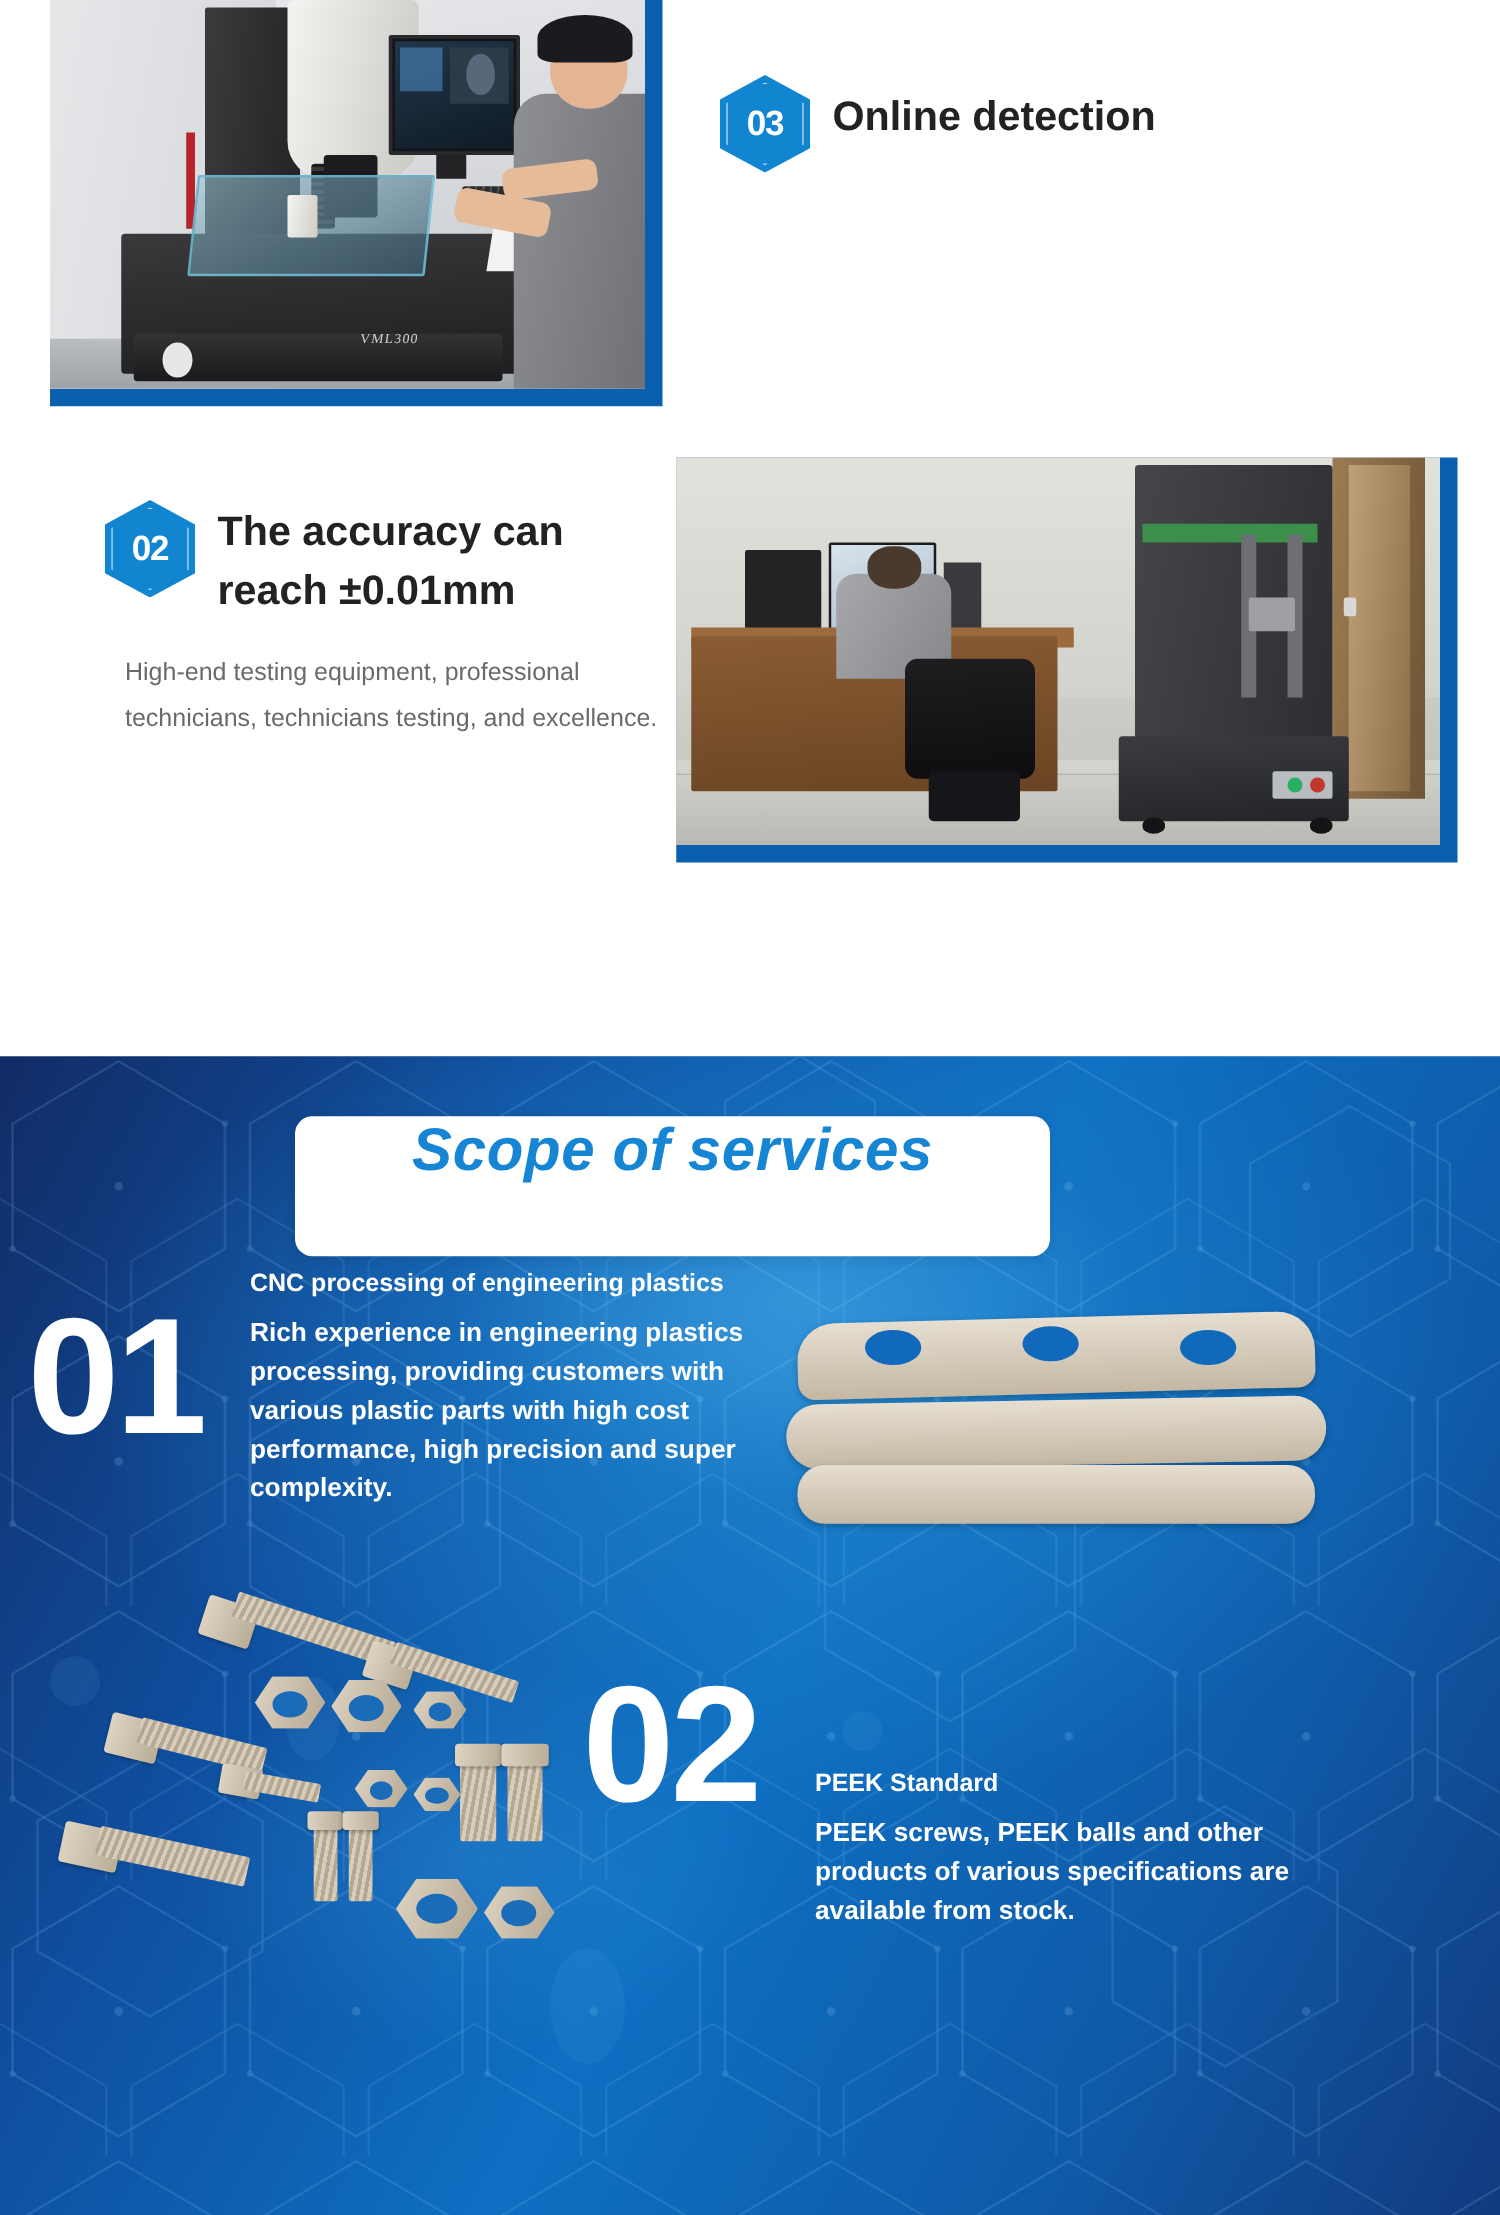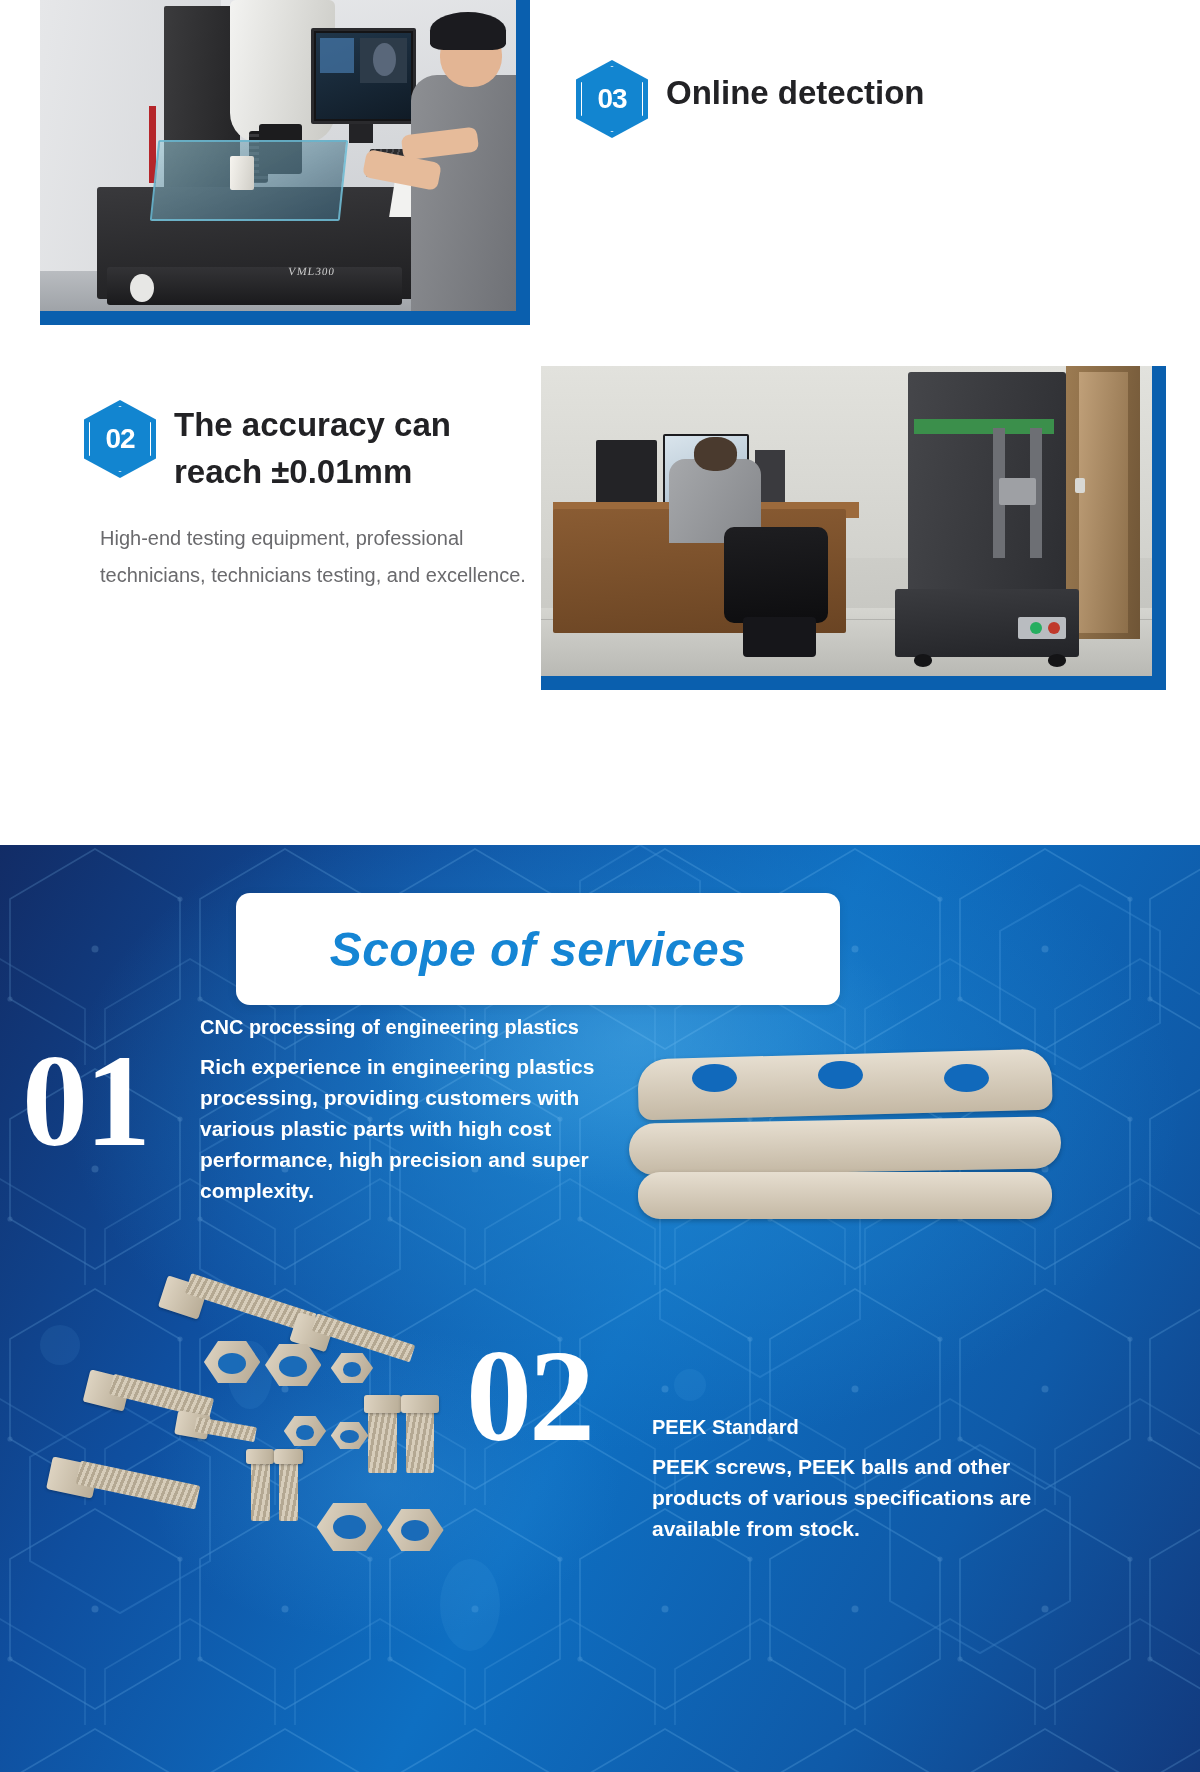--- a/index.html
+++ b/index.html
@@ -140,36 +140,36 @@
   .hex-bg { position:absolute; inset:0; opacity:.35; }
   .glow-a { position:absolute; left:30%; top:4%; width:46%; height:34%; background:radial-gradient(ellipse at center, rgba(90,185,240,.40), rgba(90,185,240,0) 70%); }
   .glow-b { position:absolute; left:12%; top:52%; width:40%; height:34%; background:radial-gradient(ellipse at center, rgba(60,160,230,.30), rgba(60,160,230,0) 70%); }
 
   
   .scope-card {
     position:absolute; left:236px; top:893px;
     width:604px; height:112px;
     background:#ffffff;
     border-radius:14px;
-    display:flex; align-items:center; justify-content:center;
+    display:flex; align-items:flex-start; justify-content:center;
     box-shadow:0 2px 10px rgba(0,0,0,.10);
   }
   .scope-title {
     font-size:48px; font-style:italic; font-weight:bold;
     color:#1585d4;
     font-family:"Liberation Sans", sans-serif;
     letter-spacing:.5px;
   }
 
   
   .big-num {
     position:absolute;
     font-size:132px; font-weight:bold; color:#ffffff;
     line-height:1; letter-spacing:-3px;
-    font-family:Liberation Serif, serif;
+    font-family:Liberation Sans, sans-serif;
   }
   #big-num-01 { left:22px; top:1035px; }
   #big-num-02 { left:466px; top:1330px; }
 
   .svc-block { position:absolute; }
   .svc-title {
     font-size:20px; font-weight:bold; color:#ffffff;
     font-family:"Liberation Sans", sans-serif;
     margin-bottom:12px;
   }

